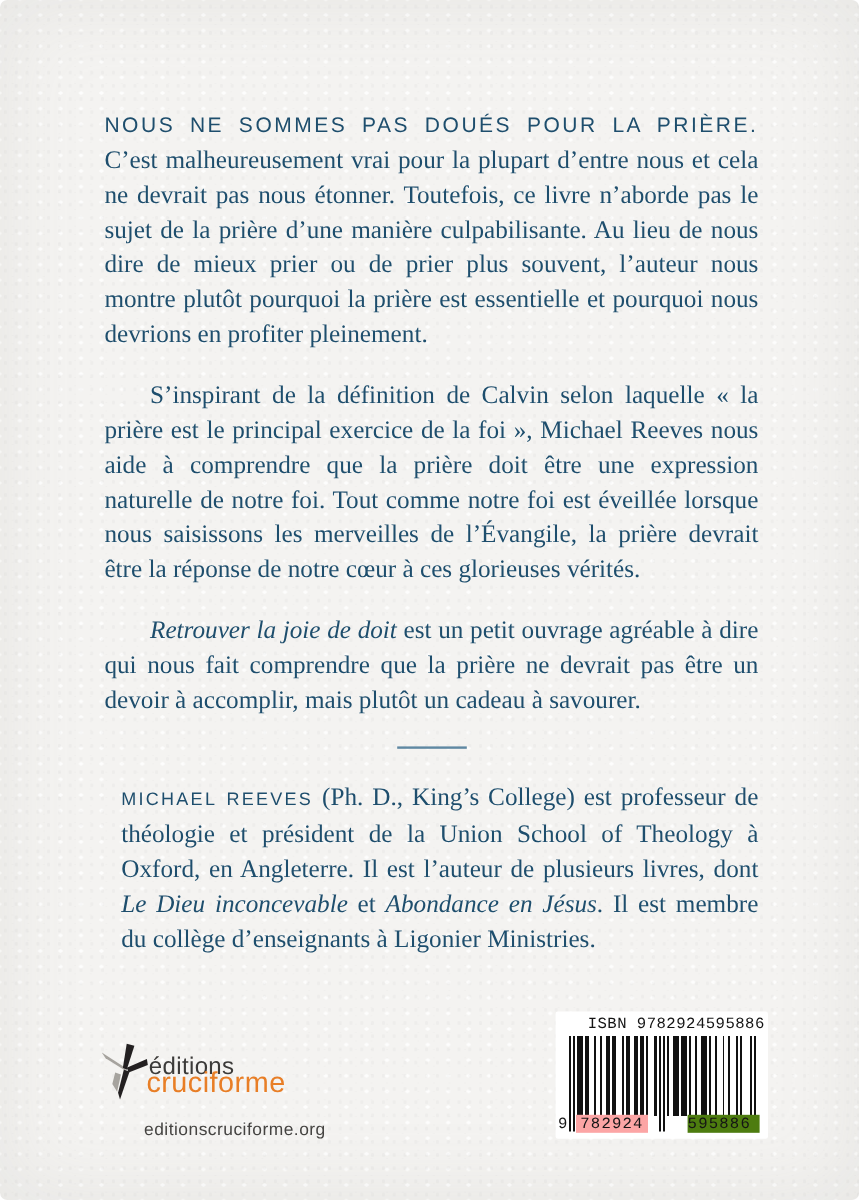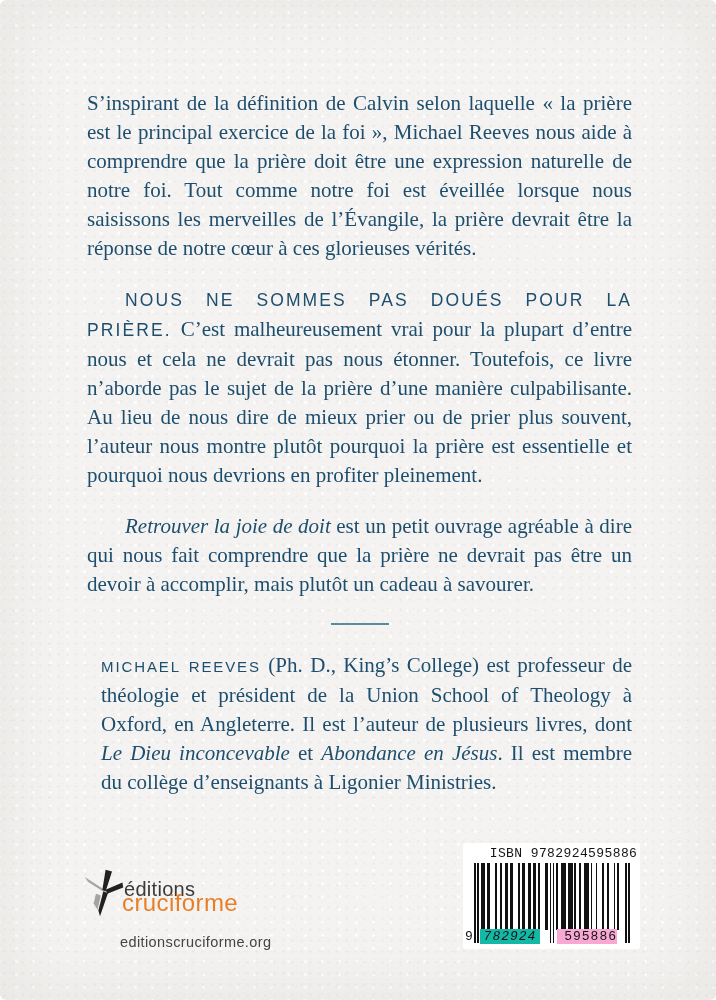--- a/index.html
+++ b/index.html
@@ -83,33 +83,33 @@
     color:#151515;
   }
   .isbn-label{
     position:absolute;top:3px;left:0;right:0;text-align:center;
     font-size:13px;letter-spacing:0.4px;white-space:nowrap;padding-left:24px;
   }
   .bars{position:absolute;left:11px;top:20px;width:156px;height:80px;}
   .bars rect{fill:#111111;}
   .bc-digit{position:absolute;top:86px;font-size:13px;letter-spacing:1px;}
   .bc-first{left:2px;}
-  .bc-g1{left:17px;width:60px;text-align:center;background:#14b8a6;font-style:italic;}
-  .bc-g2{left:94px;width:60px;text-align:right;background:#f9a8d4;}
+  .bc-g1{left:17px;width:60px;text-align:center;background:#fca5a5;}
+  .bc-g2{left:110px;width:60px;text-align:left;background:#4d7c0f;}
 </style>
 </head>
 <body>
 
 <div class="cover">
 
   <div class="text-block">
-    <p>S’inspirant de la définition de Calvin selon laquelle « la prière est le principal exercice de la foi », Michael Reeves nous aide à comprendre que la prière doit être une expression naturelle de notre foi. Tout comme notre foi est éveillée lorsque nous saisissons les merveilles de l’Évangile, la prière devrait être la réponse de notre cœur à ces glorieuses vérités.</p>
-
     <p><span class="lead-caps">NOUS NE SOMMES PAS DOUÉS POUR LA PRIÈRE.</span>
       <span>C’est malheureusement vrai pour la plupart d’entre nous et cela ne devrait pas nous étonner. Toutefois, ce livre n’aborde pas le sujet de la prière d’une manière culpabilisante. Au lieu de nous dire de mieux prier ou de prier plus souvent, l’auteur nous montre plutôt pourquoi la prière est essentielle et pourquoi nous devrions en profiter pleinement.</span></p>
+
+    <p>S’inspirant de la définition de Calvin selon laquelle « la prière est le principal exercice de la foi », Michael Reeves nous aide à comprendre que la prière doit être une expression naturelle de notre foi. Tout comme notre foi est éveillée lorsque nous saisissons les merveilles de l’Évangile, la prière devrait être la réponse de notre cœur à ces glorieuses vérités.</p>
 
     <p><em>Retrouver la joie de doit</em>
       <span>est un petit ouvrage agréable à dire qui nous fait comprendre que la prière ne devrait pas être un devoir à accomplir, mais plutôt un cadeau à savourer.</span></p>
 
     <div class="divider"></div>
 
     <p class="bio"><span class="bio-name">MICHAEL REEVES</span><span> (Ph. D., King’s College) est professeur de théologie et président de la Union School of Theology à Oxford, en Angleterre. Il est l’auteur de plusieurs livres, dont </span><em>Le Dieu inconcevable</em><span> et </span><em>Abondance en Jésus</em><span>. Il est membre du collège d’enseignants à Ligonier Ministries.</span></p>
   </div>
 
   <div class="publisher">

